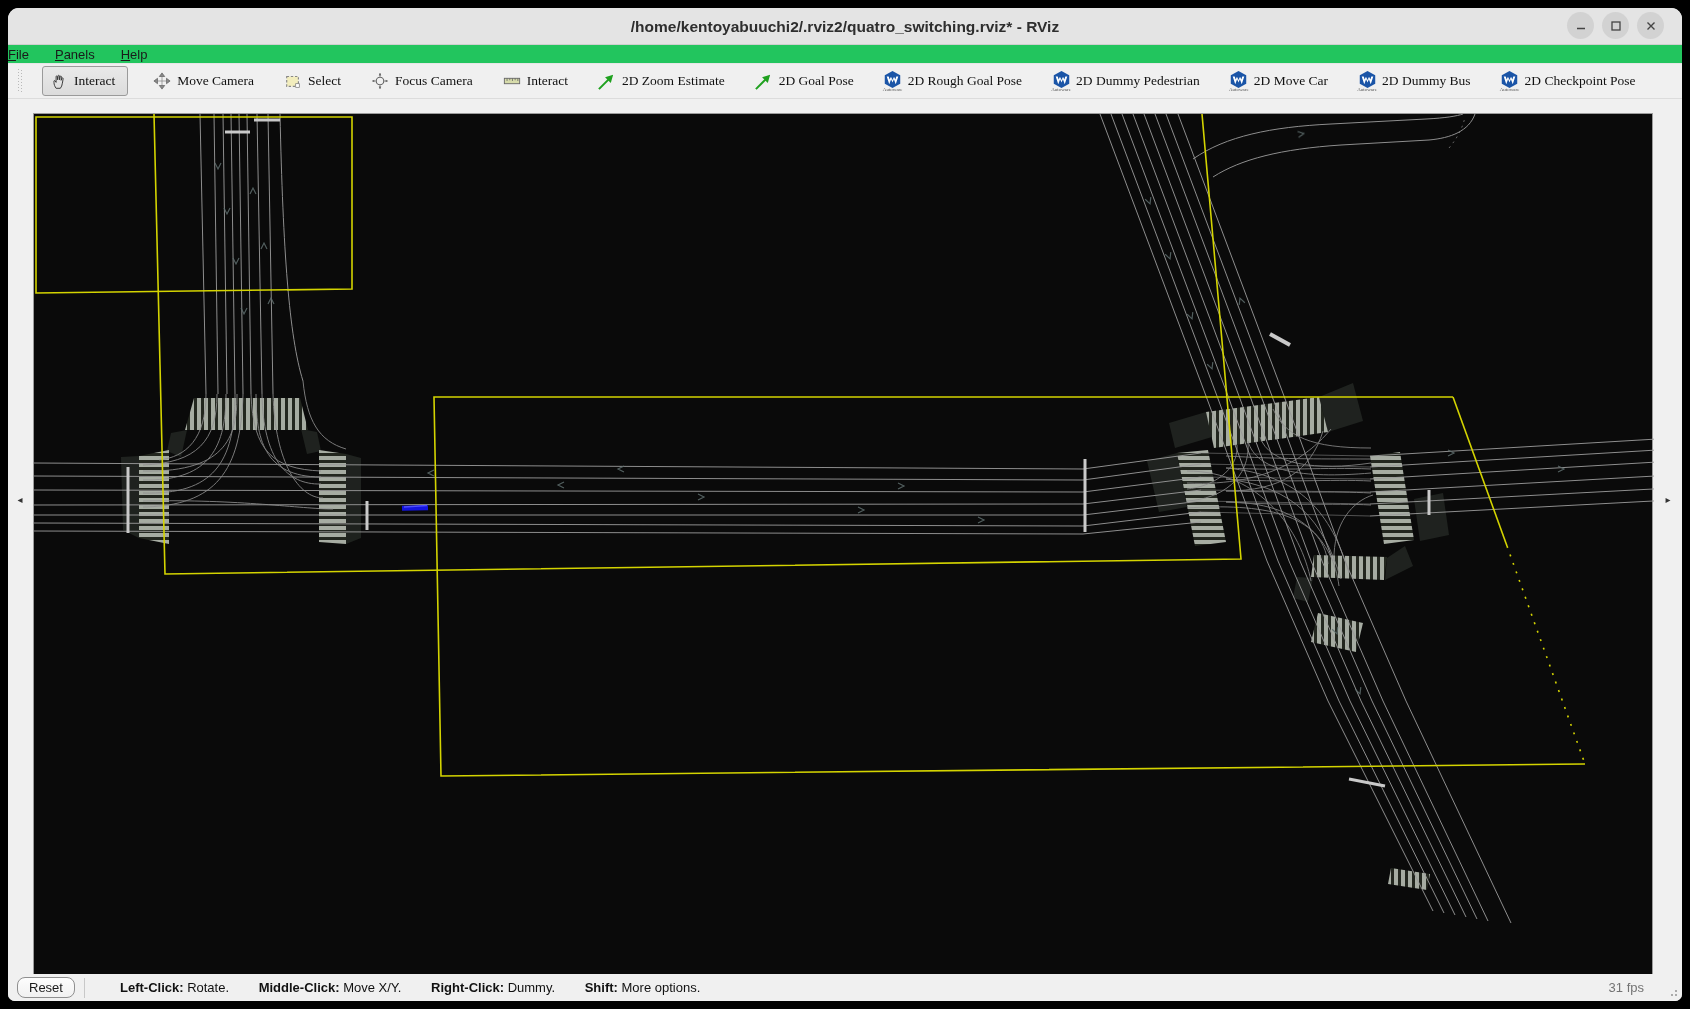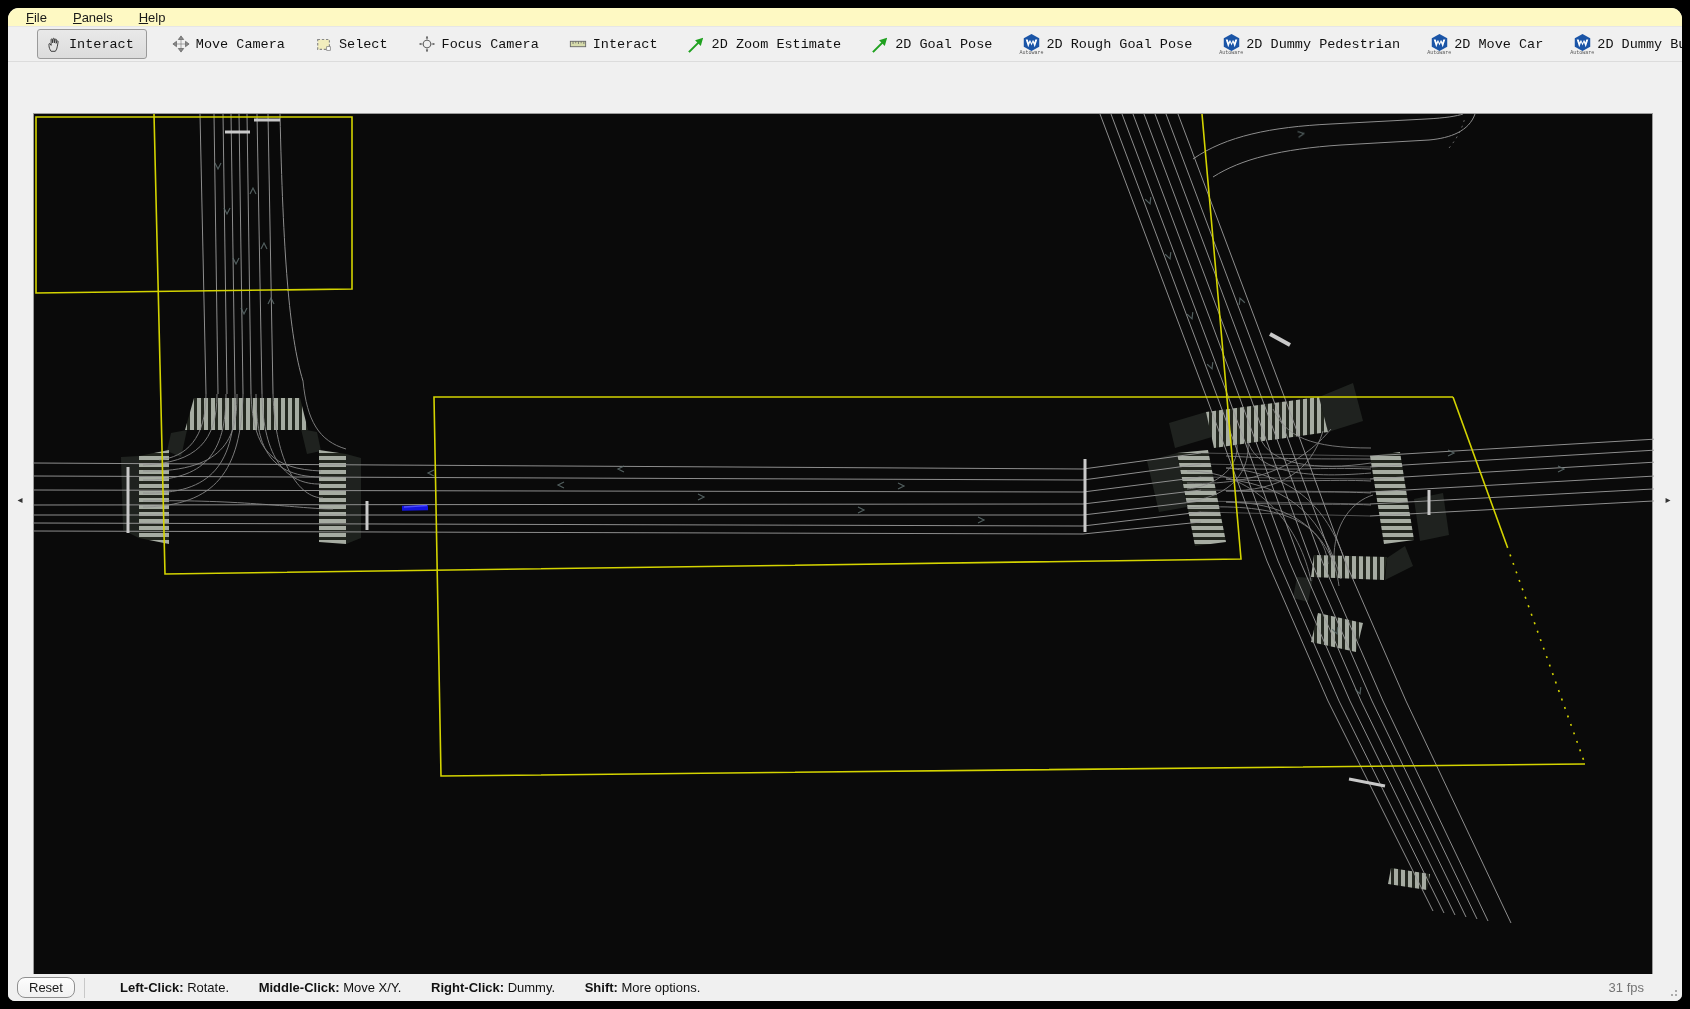--- a/index.html
+++ b/index.html
@@ -11,33 +11,33 @@
   
   .titlebar { position:relative; height:37px; background:#e4e4e4; border-bottom:1px solid #cfcfcf; }
   .titlebar .title { position:absolute; left:0; right:0; top:0; height:37px; line-height:37px;
                      text-align:center; font-weight:700; font-size:15.5px; color:#2e2e2e; }
   .winbtns { position:absolute; right:18px; top:4px; display:flex; gap:8px; }
   .winbtn { width:27px; height:27px; border-radius:50%; background:#d2d2d2; color:#444;
             display:flex; align-items:center; justify-content:center; font-size:14px; }
   .winbtn svg { display:block; }
 
   
-  .menubar { height:18px; background:#fef9c3; display:flex; align-items:center; padding-left:18px; gap:26px; }
+  .menubar { height:18px; background:#22c55e; display:flex; align-items:center; gap:26px; }
   .menu-item { display:inline-block; font-size:13px; color:#1a1a1a; }
   .menu-item::first-letter { text-decoration:underline; }
 
   
   .toolbar { height:36px; background:#f0f0f0; border-top:1px solid #e6e6e6; border-bottom:1px solid #dcdcdc;
              display:flex; align-items:center; padding:0 8px 0 10px; gap:19px; }
   .tb-grip { width:5px; height:24px; margin-right:0px;
              background:repeating-linear-gradient(180deg,#b9b9b9 0 1px,transparent 1px 3px),
                         repeating-linear-gradient(180deg,#b9b9b9 0 1px,transparent 1px 3px);
              background-size:1px 100%,1px 100%; background-position:0 0,3px 1px; background-repeat:repeat-y; }
   .tb { display:flex; align-items:center; gap:5px; border:none; background:transparent;
-        font-family:Liberation Mono, monospace; font-size:13.5px; color:#111; padding:3px 5px; white-space:nowrap; }
+        font-family:Liberation Serif, serif; font-size:13.5px; color:#111; padding:3px 5px; white-space:nowrap; }
   .tb.active { background:linear-gradient(#e9e9e9,#dcdcdc); border:1px solid #9a9a9a; border-radius:3px; padding:3px 12px 3px 6px; }
   .ticon { width:20px; height:22px; display:flex; flex-direction:column; align-items:center; justify-content:center; }
   .aw-cap { font-size:5px; color:#555; line-height:4px; letter-spacing:0; }
 
   
   .viewport-wrap { position:absolute; left:25px; top:105px; width:1620px; height:862px;
                    background:#0a0a0a; border:1px solid #9c9c9c; }
   .viewport-wrap svg { display:block; }
   .side-arrow { position:absolute; top:483px; width:10px; height:16px; color:#333; font-size:10px;
                 display:flex; align-items:center; justify-content:center; }
@@ -56,20 +56,40 @@
   .fps { margin-left:auto; margin-right:38px; font-size:13px; color:#737373; }
   .grip { position:absolute; right:3px; bottom:3px; width:12px; height:12px;
           background:radial-gradient(circle at 1px 1px,#aaa 1px,transparent 1.2px);
           background-size:4px 4px; clip-path:polygon(100% 0,100% 100%,0 100%); }
 </style>
 </head>
 <body>
 
 <div class="window">
 
+  <div class="titlebar">
+    <div class="title">/home/kentoyabuuchi2/.rviz2/quatro_switching.rviz* - RViz</div>
+    <div class="winbtns">
+      <div class="winbtn">
+        <svg width="12" height="12" viewBox="0 0 12 12">
+            <path d="M2 8.5 H10" stroke="#444" stroke-width="1.4"></path>
+          </svg>
+      </div>
+      <div class="winbtn">
+        <svg width="12" height="12" viewBox="0 0 12 12">
+            <rect x="2" y="2" width="8" height="8" fill="none" stroke="#444" stroke-width="1.3"></rect>
+          </svg>
+      </div>
+      <div class="winbtn">
+        <svg width="12" height="12" viewBox="0 0 12 12">
+            <path d="M2.5 2.5 L9.5 9.5 M9.5 2.5 L2.5 9.5" stroke="#444" stroke-width="1.4"></path>
+          </svg>
+      </div>
+    </div>
+  </div>
 
   <div class="menubar">
     <span class="menu-item">File</span>
     <span class="menu-item">Panels</span>
     <span class="menu-item">Help</span>
   </div>
 
   <div class="toolbar">
     <div class="tb-grip"></div>
 

